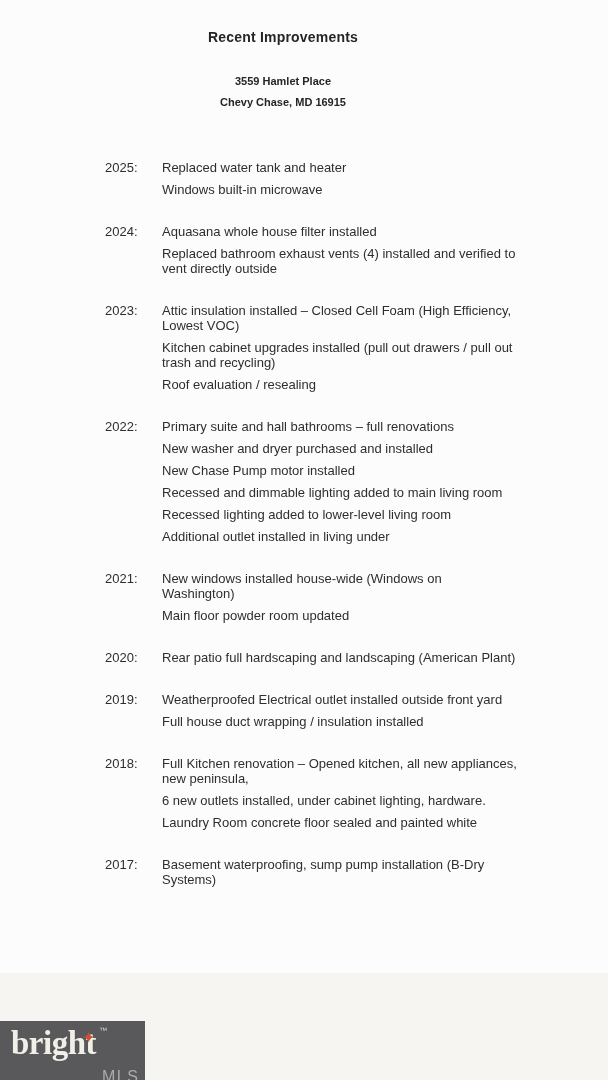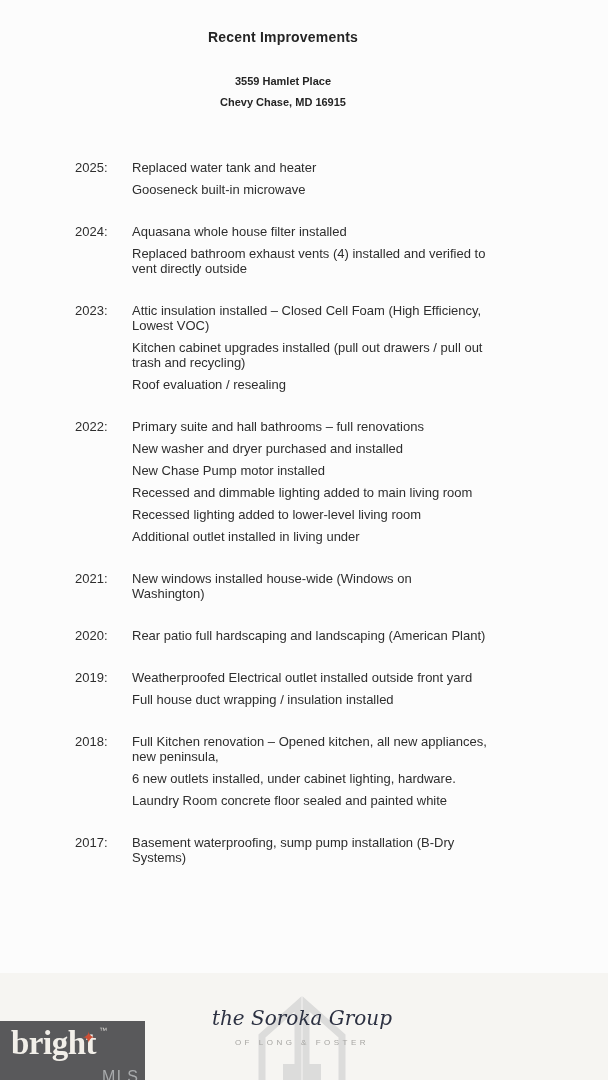--- a/index.html
+++ b/index.html
@@ -26,21 +26,21 @@
   .addr-line {
     font-size: 11px;
     font-weight: 700;
     color: #252525;
   }
   
   .list { margin-top: 47px; }
   .block {
     display: flex;
     align-items: flex-start;
-    padding-left: 75px;
+    padding-left: 105px;
     margin-bottom: 20px;
   }
   .year {
     flex: 0 0 45px;
     font-size: 13px;
     line-height: 15px;
     color: #2e2e2e;
   }
   .items { flex: 0 0 390px; max-width: 390px; }
   .item {
@@ -133,21 +133,21 @@
       <div class="addr-line">3559 Hamlet Place</div>
       <div class="addr-line">Chevy Chase, MD 16915</div>
     </div>
   </header>
 
   <main class="list" id="improvements-list">
     <section class="block">
       <div class="year">2025:</div>
       <div class="items">
           <p class="item">Replaced water tank and heater</p>
-          <p class="item">Gooseneck built-in microwave</p>
+          <p class="item">Windows built-in microwave</p>
         </div>
     </section>
 
     <section class="block">
       <div class="year">2024:</div>
       <div class="items">
           <p class="item">Aquasana whole house filter installed</p>
           <p class="item">Replaced bathroom exhaust vents (4) installed and verified to
 vent directly outside</p>
         </div>
@@ -174,20 +174,21 @@
           <p class="item">Recessed lighting added to lower-level living room</p>
           <p class="item">Additional outlet installed in living under</p>
         </div>
     </section>
 
     <section class="block">
       <div class="year">2021:</div>
       <div class="items">
           <p class="item">New windows installed house-wide (Windows on
 Washington)</p>
+          <p class="item">Main floor powder room updated</p>
         </div>
     </section>
 
     <section class="block">
       <div class="year">2020:</div>
       <div class="items">
           <p class="item">Rear patio full hardscaping and landscaping (American Plant)</p>
         </div>
     </section>
 
@@ -221,26 +222,14 @@
 
   <div class="footer-band"></div>
 
   <div class="bright-box">
     <span class="bright-word">bright</span>
     <span class="bright-star">✦</span>
     <span class="bright-tm">™</span>
     <span class="bright-mls">MLS</span>
   </div>
 
-  <div class="soroka">
-    <svg class="soroka-monogram" width="96" height="120" viewBox="0 0 96 120">
-      <g fill="none" stroke="#dcdcdb" stroke-width="7">
-        <path d="M44,12 L8,44 L8,112 L44,112 Z"></path>
-        <path d="M52,12 L88,44 L88,112 L52,112 Z"></path>
-      </g>
-      <rect x="29" y="72" width="15" height="28" fill="#dcdcdb"></rect>
-      <rect x="52" y="72" width="15" height="28" fill="#dcdcdb"></rect>
-    </svg>
-    <div class="soroka-name">the Soroka Group</div>
-    <div class="soroka-sub">OF LONG &amp; FOSTER</div>
-  </div>
 
 </div>
 
 </body></html>

